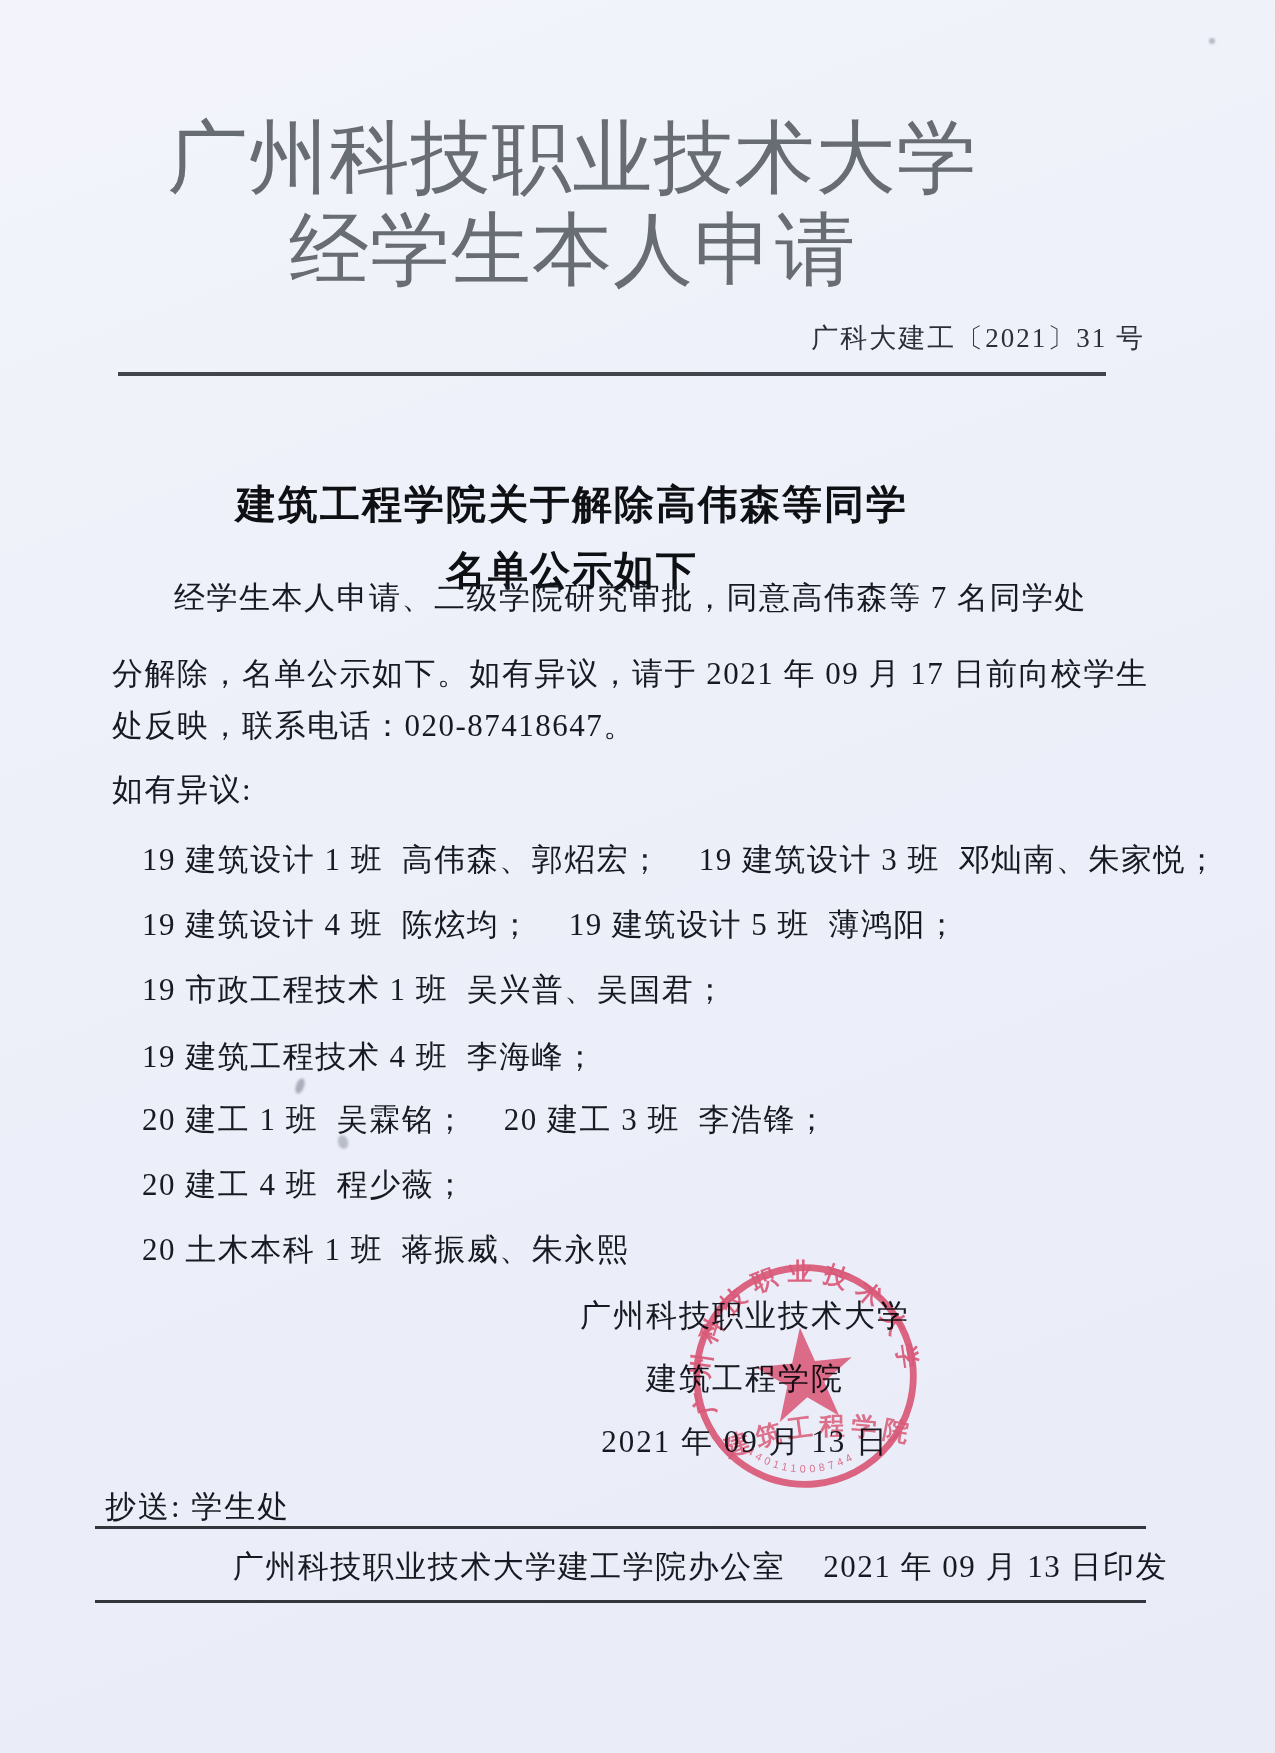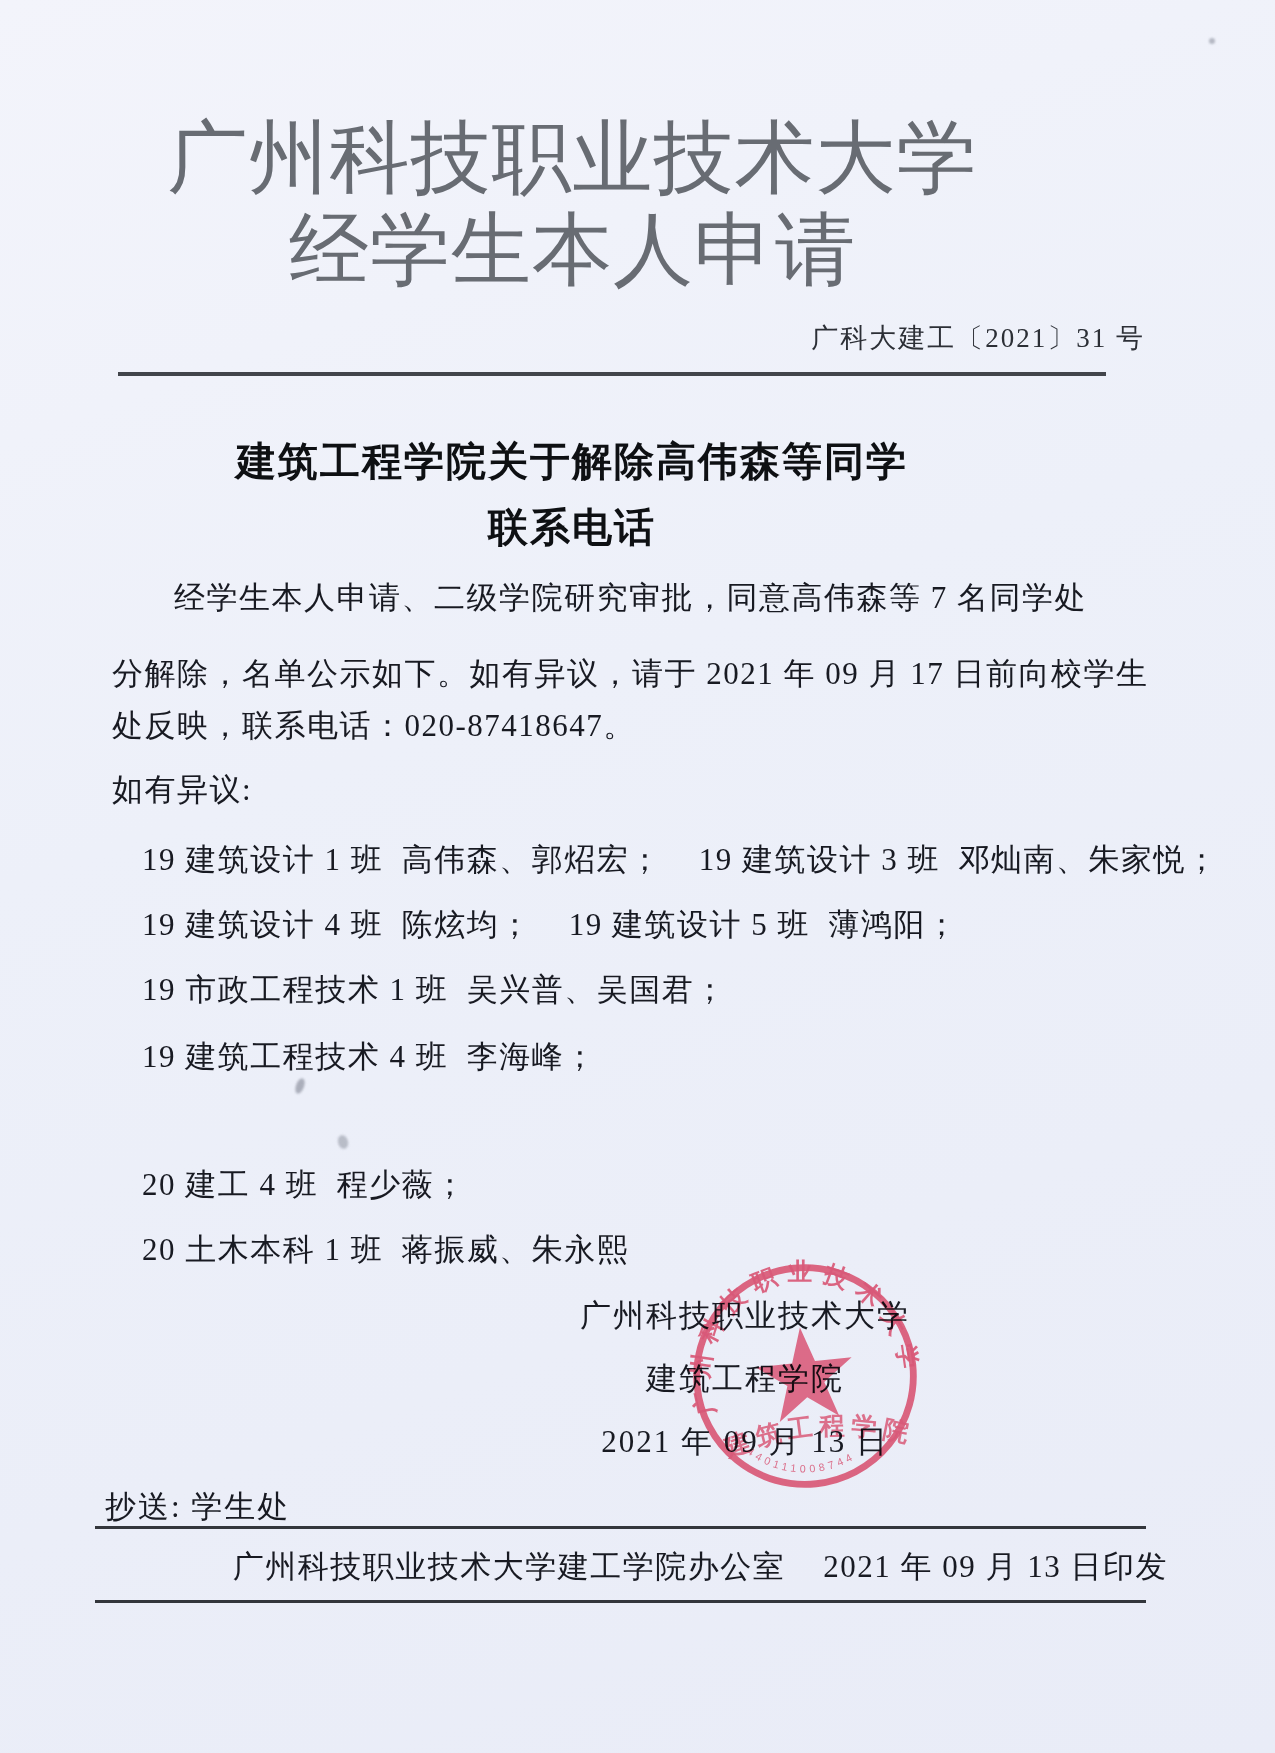--- a/index.html
+++ b/index.html
@@ -37,21 +37,21 @@
     position:absolute;left:118px;top:372px;width:988px;height:4px;
     background:#42454b;
   }
   
   .doc-title{
     position:absolute;left:112px;top:436px;width:920px;
     text-align:center;
     font-family:"Liberation Sans","DejaVu Sans",sans-serif;
     font-weight:700;color:#0e1013;
   }
-  .doc-title .t1{font-size:40px;line-height:50px;letter-spacing:2px;white-space:nowrap;}
+  .doc-title .t1{font-size:40px;line-height:50px;letter-spacing:2px;white-space:nowrap;margin-top:43px;}
   .doc-title .t2{font-size:40px;line-height:50px;letter-spacing:2px;margin-top:16px;white-space:nowrap;}
   
   .bodyline{
     position:absolute;left:112px;width:1000px;
     font-size:31px;line-height:40px;letter-spacing:1.5px;
     color:#181a22;white-space:pre;
   }
   .indent2{padding-left:62px;}
   .roster{left:142px;}
   
@@ -95,32 +95,33 @@
 
   <div class="letterhead">
     <div class="lh1">广州科技职业技术大学</div>
     <div class="lh2">经学生本人申请</div>
   </div>
   <div class="doc-number">广科大建工〔2021〕31 号</div>
   <div class="header-rule"></div>
 
   <div class="doc-title">
     <div class="t1">建筑工程学院关于解除高伟森等同学</div>
-    <div class="t2">联系电话</div>
+    <div class="t2">名单公示如下</div>
   </div>
 
   <div class="bodyline indent2" style="top:578px">经学生本人申请、二级学院研究审批，同意高伟森等 7 名同学处</div>
   <div class="bodyline" style="top:654px">分解除，名单公示如下。如有异议，请于 2021 年 09 月 17 日前向校学生</div>
   <div class="bodyline" style="top:706px">处反映，联系电话：020-87418647。</div>
   <div class="bodyline" style="top:770px">如有异议:</div>
 
   <div class="bodyline roster" style="top:840px">19 建筑设计 1 班  高伟森、郭炤宏；    19 建筑设计 3 班  邓灿南、朱家悦；</div>
   <div class="bodyline roster" style="top:905px">19 建筑设计 4 班  陈炫均；    19 建筑设计 5 班  薄鸿阳；</div>
   <div class="bodyline roster" style="top:970px">19 市政工程技术 1 班  吴兴普、吴国君；</div>
   <div class="bodyline roster" style="top:1037px">19 建筑工程技术 4 班  李海峰；</div>
+  <div class="bodyline roster" style="top:1100px">20 建工 1 班  吴霖铭；    20 建工 3 班  李浩锋；</div>
   <div class="bodyline roster" style="top:1165px">20 建工 4 班  程少薇；</div>
   <div class="bodyline roster" style="top:1230px">20 土木本科 1 班  蒋振威、朱永熙</div>
 
   <div class="sigline" style="top:1295px">广州科技职业技术大学</div>
   <div class="sigline" style="top:1358px">建筑工程学院</div>
   <div class="sigline" style="top:1421px">2021 年 09 月 13 日</div>
 
   <svg class="stamp" viewBox="0 0 250 250" xmlns="http://www.w3.org/2000/svg">
     <defs>
       <path id="arcTop" d="M 33 158.5 A 98 98 0 1 1 217 158.5" fill="none"></path>

